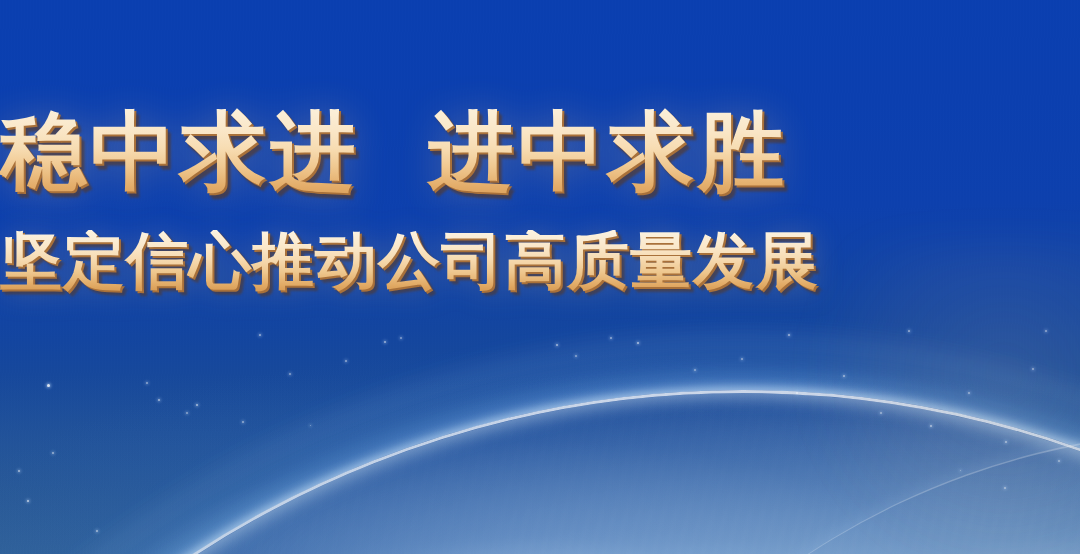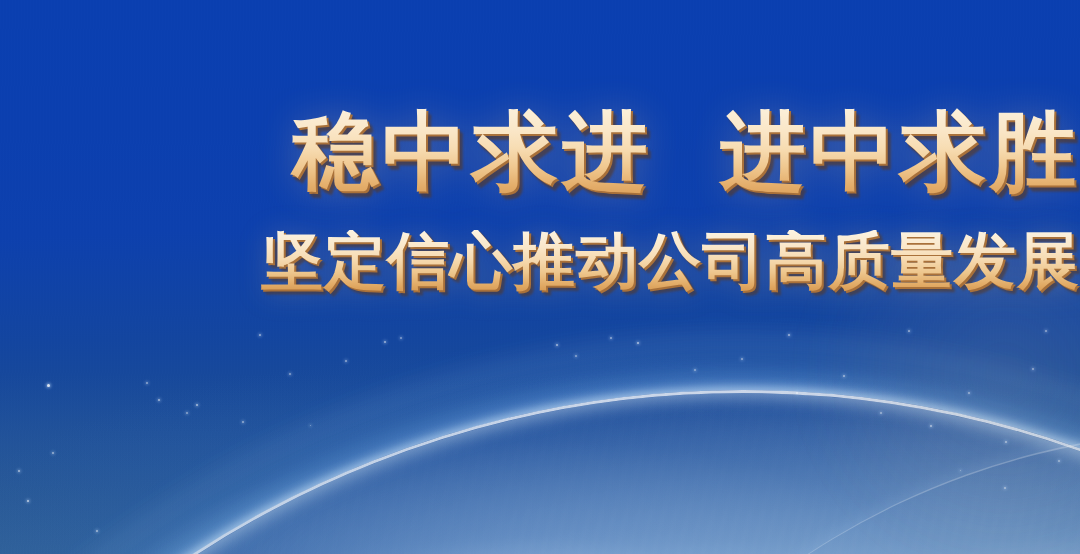--- a/index.html
+++ b/index.html
@@ -215,21 +215,21 @@
     border-radius: 50%;
     box-shadow: 0 0 3px 1px rgba(200,225,255,0.6);
   }
 
   
   .text-block {
     position: absolute;
     left: 0;
     right: 0;
     top: 108px;
-    text-align: right;
+    text-align: left;
     z-index: 6;
   }
 
   .headline, .subhead {
     display: block;
     font-family: "DejaVu Sans", "Liberation Sans", sans-serif;
     font-weight: bold;
     white-space: pre;
     line-height: 1;
     position: relative;

